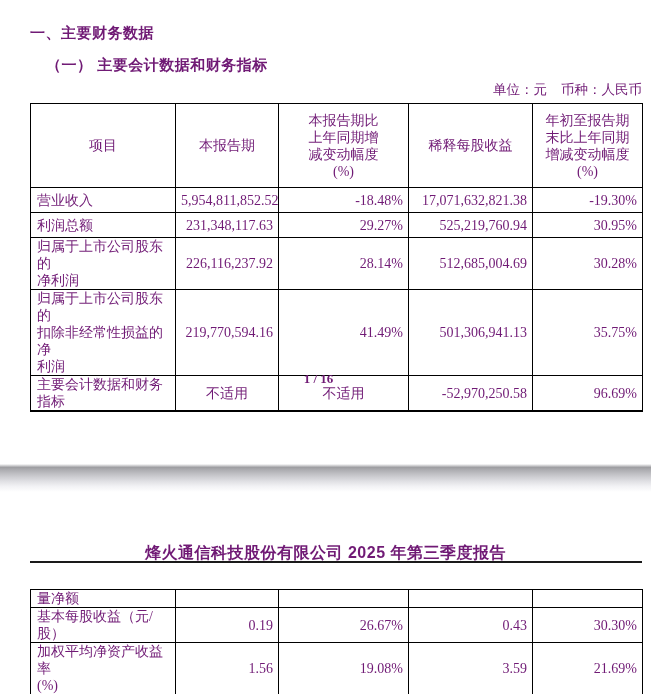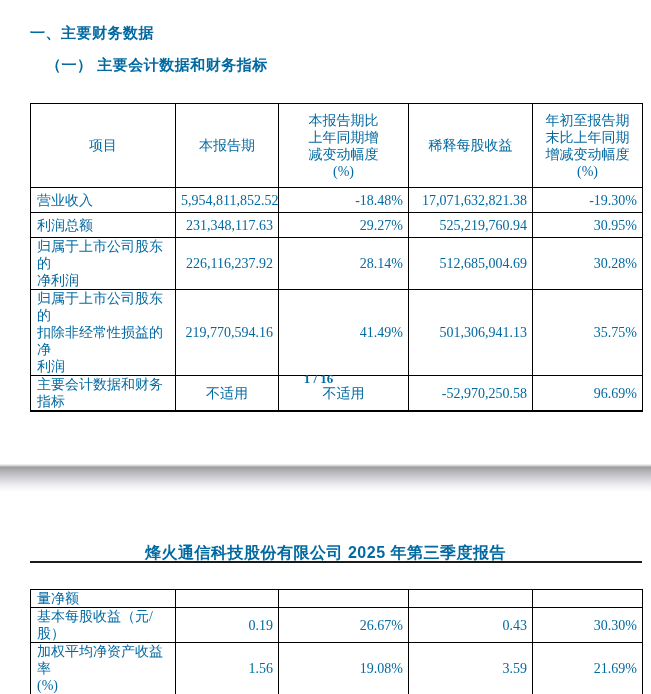--- a/index.html
+++ b/index.html
@@ -1,18 +1,18 @@
 <!DOCTYPE html>
 <html><head>
 <meta charset="utf-8">
 <style>
   html,body{margin:0;padding:0;background:#fff;}
   #screen{
     position:relative;width:651px;height:694px;overflow:hidden;background:#ffffff;
-    font-family:"Liberation Serif","DejaVu Serif",serif;color:#0369a1;
+    font-family:"Liberation Serif","DejaVu Serif",serif;color:#701a75;
   }
   .heading{
     position:absolute;font-family:"Liberation Sans","DejaVu Sans",sans-serif;
     font-weight:bold;font-size:15px;letter-spacing:.5px;white-space:nowrap;
   }
   #h1{top:24px;left:30px;}
   #h2{top:56px;left:46px;}
   #unit-line{
     position:absolute;top:81px;right:9px;font-size:13.5px;white-space:nowrap;
   }
@@ -59,20 +59,23 @@
   .rh42 td{height:42px;}
 </style>
 </head>
 <body>
 
 <div id="screen">
 
   <div id="h1" class="heading">一、主要财务数据</div>
   <div id="h2" class="heading">（一） 主要会计数据和财务指标</div>
 
+  <div id="unit-line">
+    <span>单位：元</span><span class="gap"></span><span>币种：人民币</span>
+  </div>
 
   <table id="table1" class="fin-table">
     <colgroup>
         <col class="c1">
         <col class="c2">
         <col class="c3">
         <col class="c4">
         <col class="c5">
       </colgroup>
     <tbody>

